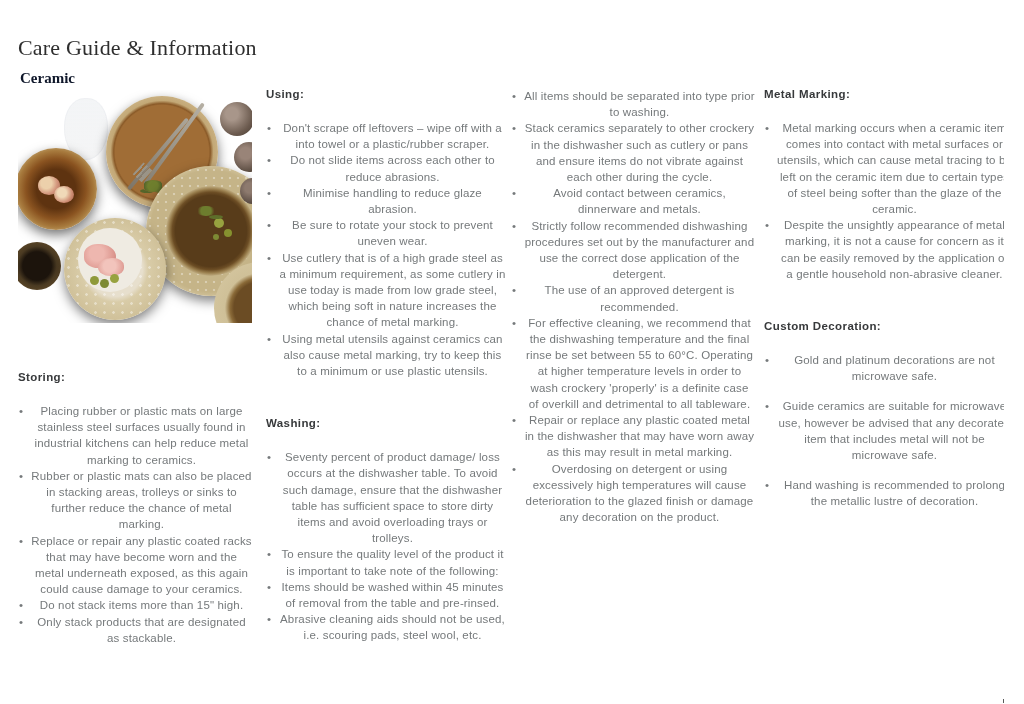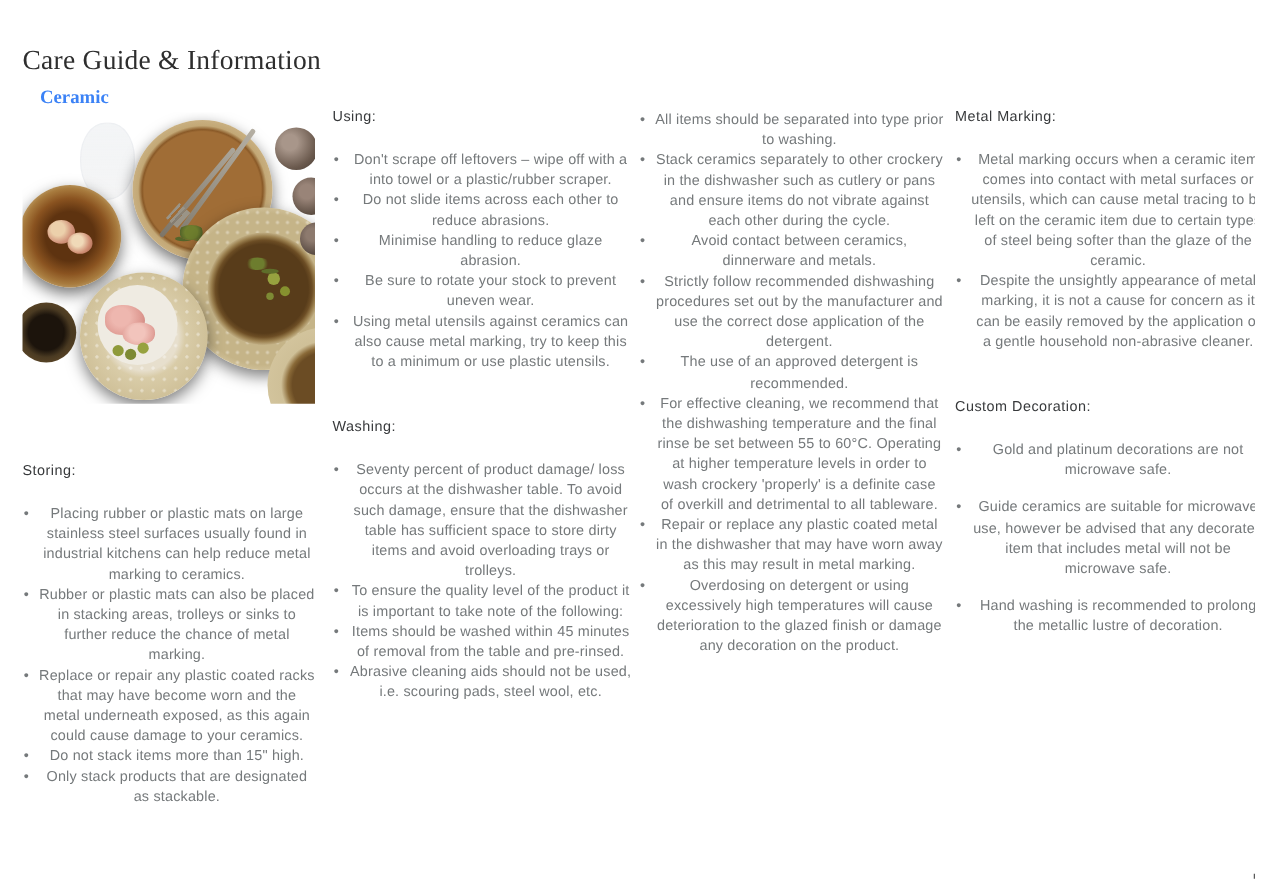--- a/index.html
+++ b/index.html
@@ -10,31 +10,31 @@
     font-family:"Liberation Sans", sans-serif;
     overflow:hidden;
   }
   .page-title{
     position:absolute;left:18px;top:20px;
     font-family:"Liberation Serif", serif;
     font-size:22px;color:#2e2e2e;font-weight:500;
     letter-spacing:.2px;
   }
   .page-subtitle{
-    position:absolute;left:32px;top:58px;
+    position:absolute;left:20px;top:58px;
     font-family:"Liberation Serif", serif;
-    font-size:15px;color:#3b82f6;
+    font-size:15px;color:#0f172a;
   }
   .col{position:absolute;top:88px;}
   .col1{left:18px;width:234px;}
   .col2{left:266px;width:240px;}
   .col3{left:511px;width:244px;}
   .col4{left:764px;width:248px;}
   .sec-heading{
-    font-size:11.5px;font-weight:normal;color:#37393b;
+    font-size:11.5px;font-weight:bold;color:#37393b;
     letter-spacing:.4px;margin:0 0 20px 0;
   }
   ul.bullets{
     list-style:none;margin:0;padding:0;
     font-size:11.5px;line-height:16.2px;color:#75797b;
     letter-spacing:.15px;
     text-align:center;
   }
   ul.bullets li{position:relative;padding-left:13px;}
   ul.bullets li::before{content:"•";position:absolute;left:1px;top:0;}
@@ -197,20 +197,21 @@
   </div>
 
   <div class="col col2">
     <div>
       <h3 class="sec-heading">Using:</h3>
       <ul class="bullets">
           <li>Don't scrape off leftovers – wipe off with a into towel or a plastic/rubber scraper.</li>
           <li>Do not slide items across each other to reduce abrasions.</li>
           <li>Minimise handling to reduce glaze abrasion.</li>
           <li>Be sure to rotate your stock to prevent uneven wear.</li>
+          <li>Use cutlery that is of a high grade steel as a minimum requirement, as some cutlery in use today is made from low grade steel, which being soft in nature increases the chance of metal marking.</li>
           <li>Using metal utensils against ceramics can also cause metal marking, try to keep this to a minimum or use plastic utensils.</li>
         </ul>
     </div>
     <div class="gap-section-lg">
       <h3 class="sec-heading">Washing:</h3>
       <ul class="bullets">
           <li>Seventy percent of product damage/ loss occurs at the dishwasher table. To avoid such damage, ensure that the dishwasher table has sufficient space to store dirty items and avoid overloading trays or trolleys.</li>
           <li>To ensure the quality level of the product it is important to take note of the following:</li>
           <li>Items should be washed within 45 minutes of removal from the table and pre-rinsed.</li>
           <li>Abrasive cleaning aids should not be used, i.e. scouring pads, steel wool, etc.</li>

